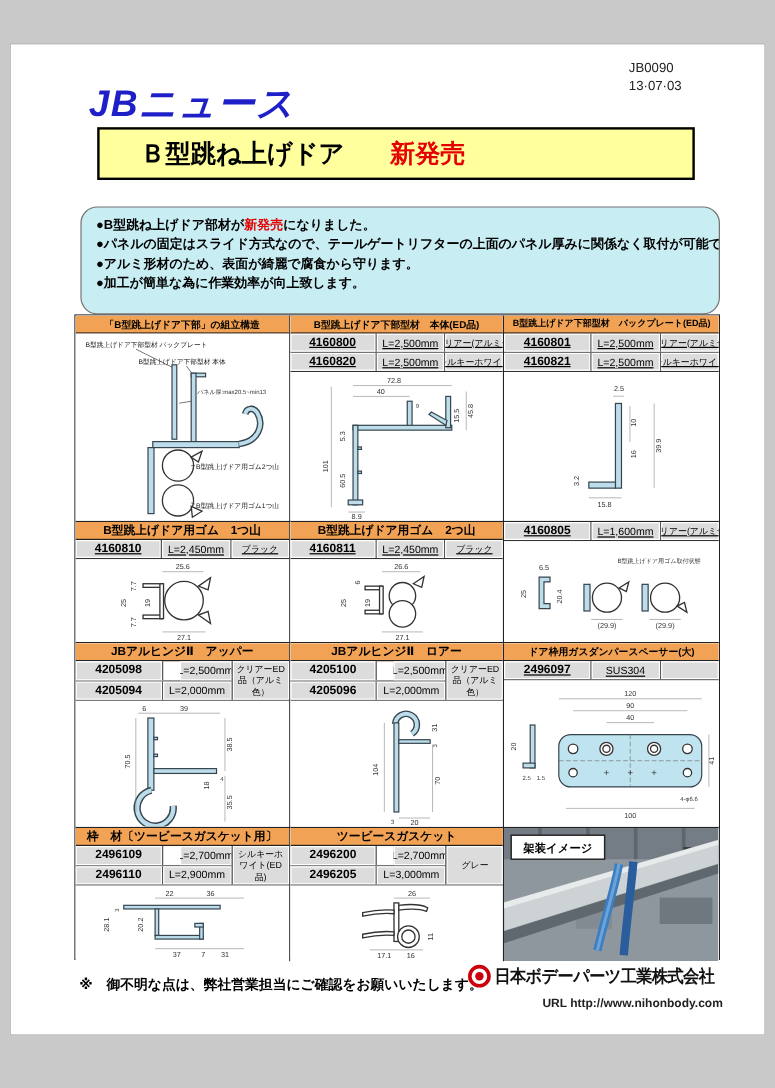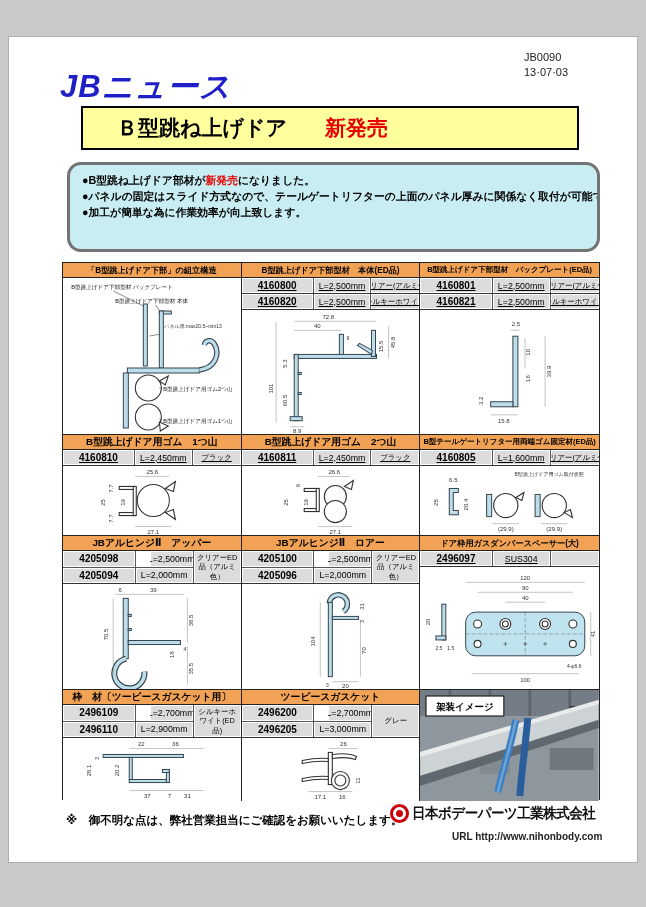--- a/index.html
+++ b/index.html
@@ -1,29 +1,29 @@
 <!DOCTYPE html>
 <html><head>
 <meta charset="utf-8">
 <style>
   * { margin:0; padding:0; box-sizing:border-box; }
   body { font-family:"Liberation Sans","DejaVu Sans",sans-serif; background:#9a9a9a; }
   #canvas { position:relative; width:646px; height:907px; background:#c9c9c9; overflow:hidden; }
   .paper { position:absolute; left:8px; top:36px; width:630px; height:827px; background:#ffffff; border:1px solid #b0b0b0; }
 
   .docnum { position:absolute; left:524px; top:50px; font-size:11px; color:#222; line-height:1.35; }
-  .jblogo { position:absolute; left:60px; top:66px; font-size:31px; font-weight:bold; font-style:italic; color:#1f1fc8; letter-spacing:1px; }
+  .jblogo { position:absolute; left:74px; top:66px; font-size:31px; font-weight:bold; font-style:italic; color:#1f1fc8; letter-spacing:1px; }
 
   .banner { position:absolute; left:81px; top:106px; width:498px; height:44px; background:#FFFF9D;
             border:2px solid #000; display:flex; align-items:center; padding-left:34px; }
   .banner .ttl { font-size:21px; font-weight:bold; color:#000; }
   .banner .badge { font-size:21px; font-weight:bold; color:#e60000; margin-left:38px; }
 
-  .infobox { position:absolute; left:67px; top:162px; width:533px; height:90px; background:#C8EDF2;
-             border:3px solid #737373; border-radius:14px; padding:7px 10px 0 12px;
+  .infobox { position:absolute; left:67px; top:172px; width:533px; height:90px; background:#C8EDF2;
+             border:1px solid #737373; border-radius:14px; padding:7px 10px 0 12px;
              font-size:10.8px; font-weight:600; line-height:16px; white-space:nowrap; overflow:hidden; }
   .infobox .em { color:#e60000; }
   .infobox .ind { padding-left:9px; }
 
   .grid { position:absolute; left:62px; top:262px; width:538px; height:538px;
           display:grid; grid-template-columns:1fr 1fr 1fr; grid-template-rows:172px 101px 154px 111px;
           border:1px solid #222; background:#fff; }
   .cell { border-right:1px solid #222; border-bottom:1px solid #222; display:flex; flex-direction:column; overflow:hidden; background:#fff; }
   .cell.c3 { border-right:none; }
   .cell.rlast { border-bottom:none; }
@@ -85,20 +85,21 @@
   <div class="jblogo">JBニュース</div>
 
   <div class="banner">
     <span class="ttl">Ｂ型跳ね上げドア</span>
     <span class="badge">新発売</span>
   </div>
 
   <div class="infobox">
     <div><span>●B型跳ね上げドア部材が</span><span class="em">新発売</span><span>になりました。</span></div>
     <div>●パネルの固定はスライド方式なので、テールゲートリフターの上面のパネル厚みに関係なく取付が可能です。</div>
+    <div>●アルミ形材のため、表面が綺麗で腐食から守ります。</div>
     <div>●加工が簡単な為に作業効率が向上致します。</div>
   </div>
 
   <div class="grid">
 
     <div class="cell c1">
       <div class="chead sm">「B型跳上げドア下部」の組立構造</div>
       <div class="diag">
         <svg viewBox="0 0 177 156">
           <text class="lbl" x="8" y="11">B型跳上げドア下部型材 バックプレート</text>
@@ -243,21 +244,20 @@
           <text class="dim" transform="rotate(-90 58 19)" x="58" y="19" text-anchor="middle">6</text>
           <text class="dim" transform="rotate(-90 46 36)" x="46" y="36" text-anchor="middle">25</text>
           <text class="dim" transform="rotate(-90 66 36)" x="66" y="36" text-anchor="middle">19</text>
           <line class="dimline" x1="76" y1="60" x2="110" y2="60"></line>
           <text class="dim" x="93" y="67" text-anchor="middle">27.1</text>
         </svg>
       </div>
     </div>
 
     <div class="cell c3">
-      <div class="chead xs">B型テールゲートリフター用両端ゴム固定材(ED品)</div>
       <div class="drow">
         <div class="dc num">4160805</div>
         <div class="dc len">L=1,600mm</div>
         <div class="dc col">クリアー(アルミ色)</div>
       </div>
       <div class="diag">
         <svg viewBox="0 0 177 68">
           <text class="dim5" x="128" y="10" text-anchor="middle">B型跳上げドア用ゴム取付状態</text>
           <path class="profile" d="M38,22 h-9 v26 h9 v-4 h-5 v-18 h5 z"></path>
           <text class="dim" x="33" y="16" text-anchor="middle">6.5</text>

